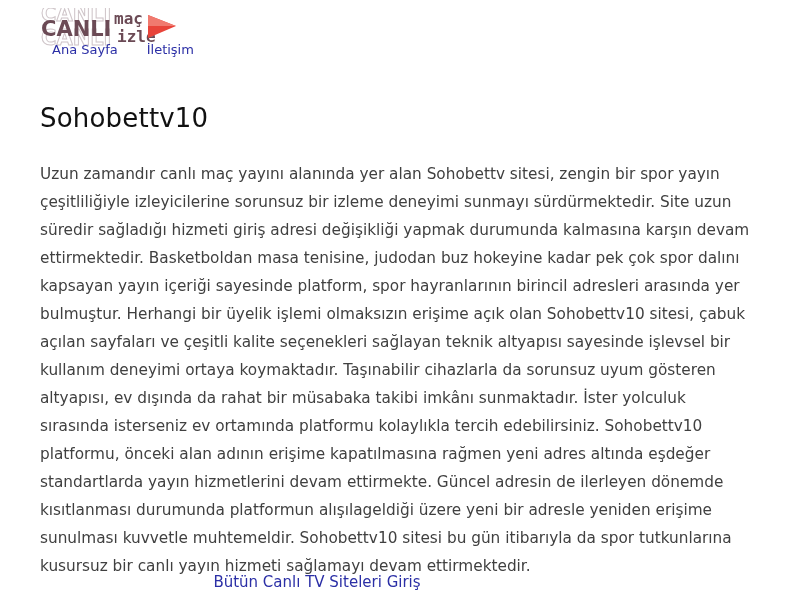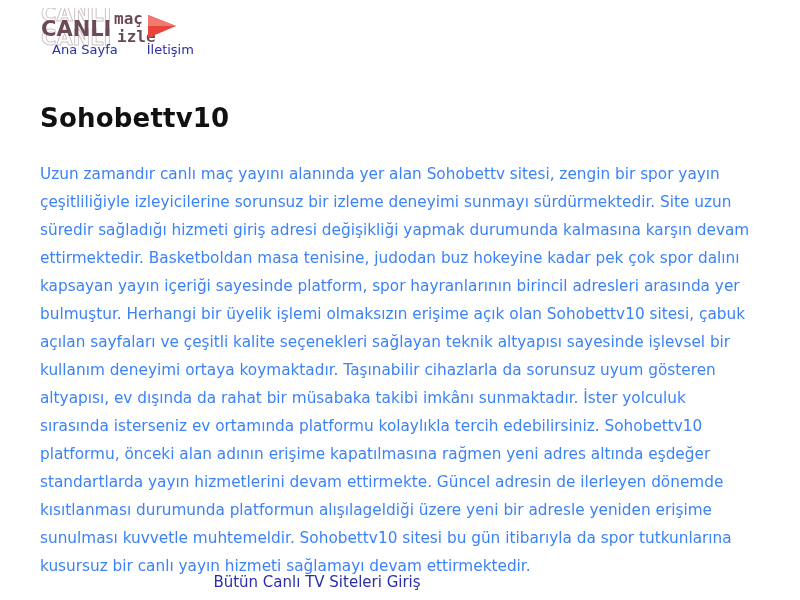--- a/index.html
+++ b/index.html
@@ -38,33 +38,33 @@
     .nav a {
       color: #2b2fa6;
       text-decoration: none;
     }
     .title {
       position: absolute;
       left: 40px;
       top: 103px;
       margin: 0;
       font-size: 26px;
-      font-weight: bold;
+      font-weight: normal;
       color: #111;
       letter-spacing: 0.2px;
     }
     .article {
       position: absolute;
       left: 40px;
       top: 160px;
       width: 712px;
       margin: 0;
       font-size: 15.3px;
       line-height: 28px;
-      color: #3b82f6;
+      color: #404040;
     }
     .footer-link {
       position: absolute;
       top: 573px;
       left: 0;
       width: 634px;
       text-align: center;
       font-size: 15px;
     }
     .footer-link a {

